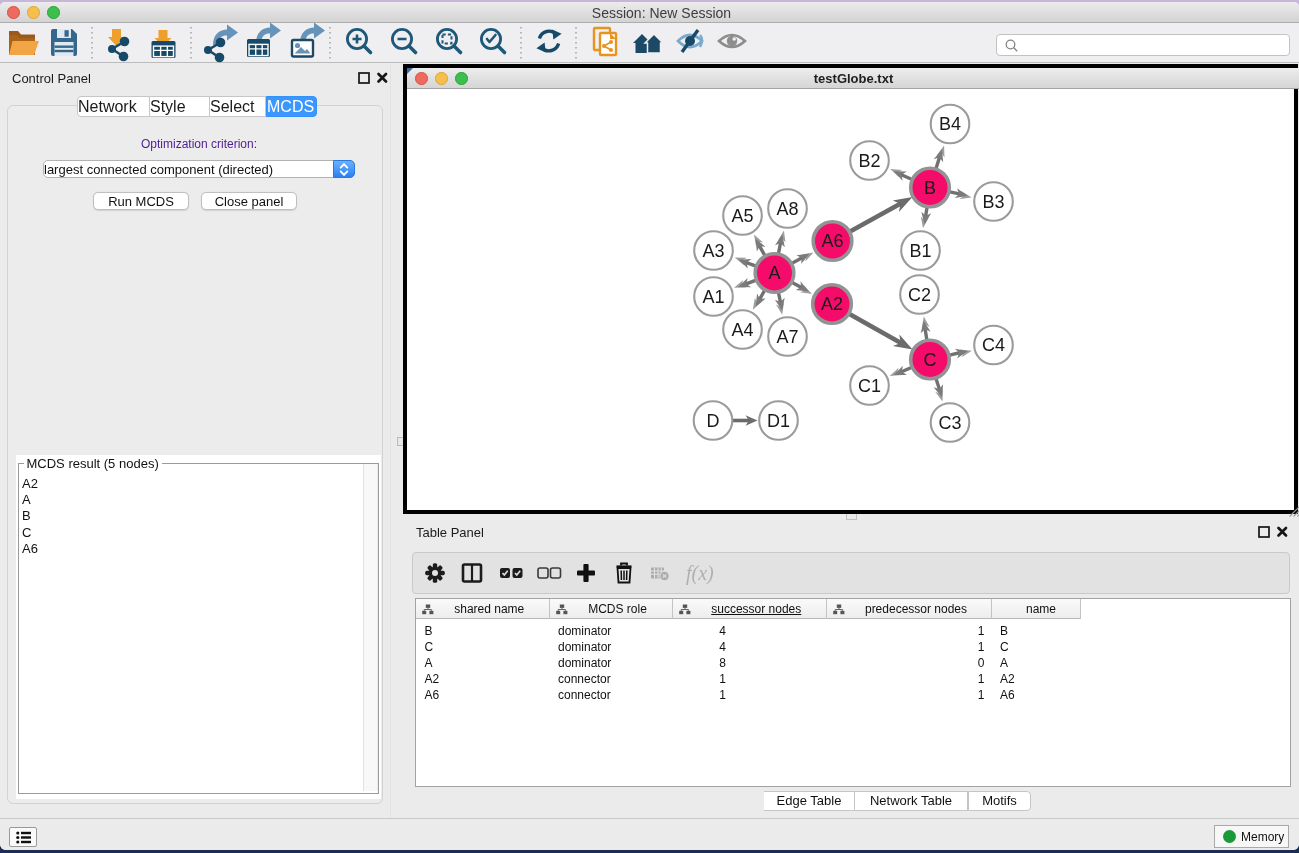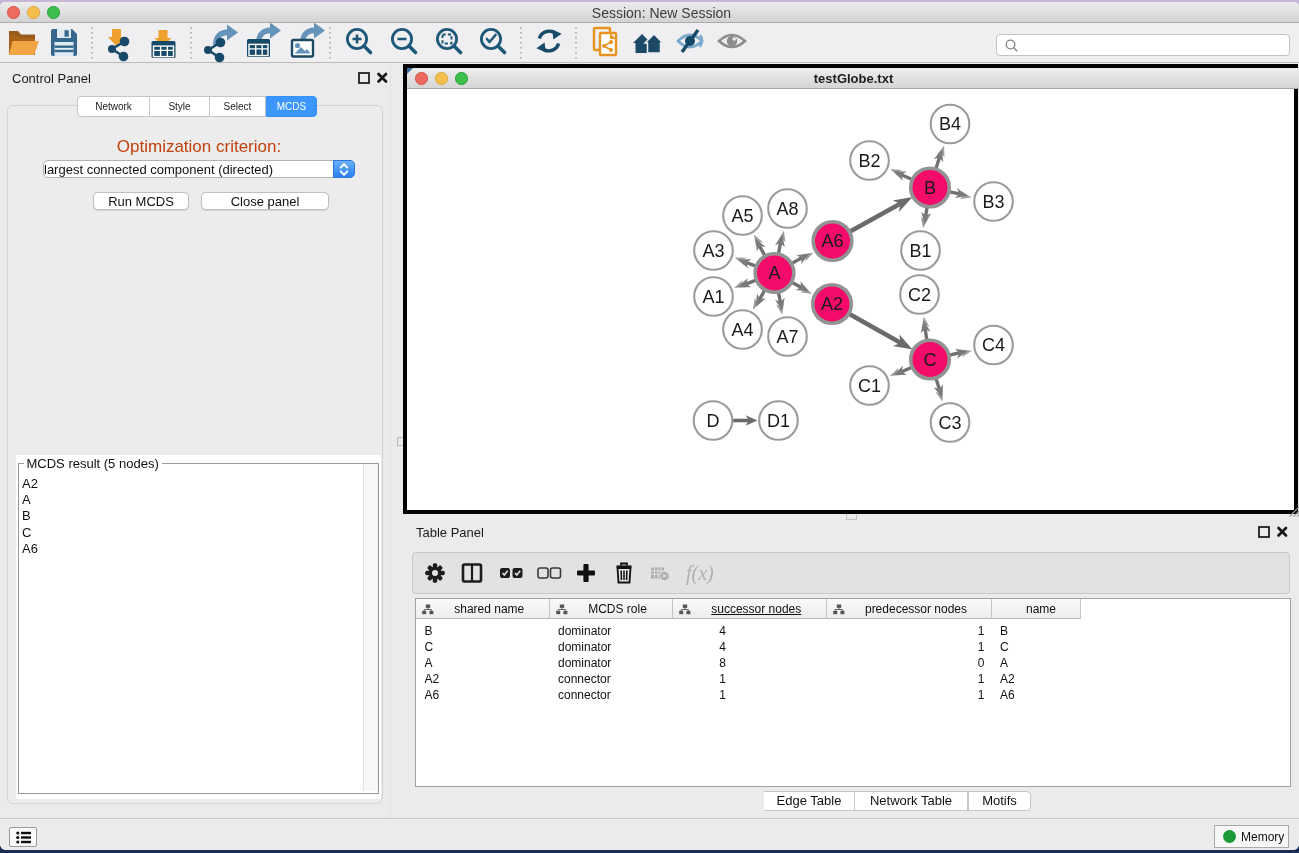--- a/index.html
+++ b/index.html
@@ -10,23 +10,23 @@
 #titlebar { left:0; top:0; width:1299px; height:21px;
   background:linear-gradient(#ececec,#d4d3d4); border-bottom:1px solid #acacac; }
 .tl { width:12.5px; height:12.5px; border-radius:50%; top:4px; }
 #title { width:100%; text-align:center; top:3px; font-size:14px; color:#3d3d3d;padding-left:24px; }
 #toolbar { left:0; top:21px; width:1299px; height:40px; background:#efeef0; border-bottom:1px solid #bcbcbc; }
 #search { left:996px; top:11px; width:294px; height:22px; background:#fff; border:1px solid #c2c2c2; border-radius:4px; }
 
 #cp-title { left:12px; top:69px; font-size:13px; color:#1b1b1b; }
 #cp-body { left:7px; top:103px; width:376px; height:698.5px; background:#ececec; border:1px solid #d2d2d2; border-radius:6px; }
 .tab { position:absolute; top:94px; height:21px; background:#fff; border:1px solid #c6c6c6; color:#1b1b1b;
-  font-size:10px; text-align:center; line-height:20px; }
+  font-size:16px; line-height:20px; }
 .tab.sel { background:#3b97fd; color:#fff; border-color:#3292f8; }
-#optlabel { left:8px; top:135px; width:382px; text-align:center; font-size:17px; color:#c2410c; }
+#optlabel { left:8px; top:135px; width:382px; text-align:center; font-size:12px; color:#4c1d95; }
 #dropdown { left:43px; top:157.5px; width:311.5px; height:18.5px; background:#fff; border:1px solid #b2b2b2; border-radius:5px;
   font-size:13px; line-height:17.5px; color:#111; }
 #ddbtn { right:-1px; top:-1px; width:22px; height:18.5px; border-radius:0 5px 5px 0;
   background:linear-gradient(#6cb2fa,#2b80f3); border:1px solid #2a79e0; }
 .btn { position:absolute; top:190px; height:18px; background:#fff; border:1px solid #c0c0c0; border-radius:5px; font-size:13px;
   text-align:center; line-height:17px; color:#111; box-shadow:0 0.5px 1px rgba(0,0,0,0.12); }
 #mcdsgroup { left:15.5px; top:452.5px; width:365.5px; height:344.5px; background:#fff; }
 #mcdsborder { position:absolute; left:2px; top:8px; right:2.5px; bottom:5.5px; border:1px solid #9b9b9b; }
 #mcdslabel { position:absolute; left:8px; top:1.5px; background:#fff; padding:0 3px; font-size:13px; color:#111; z-index:2; }
 #mcdslist { position:absolute; left:6.5px; top:21.5px; font-size:13px; color:#111; line-height:16.2px; }
@@ -232,21 +232,21 @@
   <div id="optlabel" class="abs">Optimization criterion:</div>
   <div id="dropdown" class="abs">largest connected component (directed)
     <div id="ddbtn" class="abs">
       <svg width="20" height="17" viewBox="0 0 20 18">
         <path d="M6.5 7 L10 3.2 L13.5 7" fill="none" stroke="#fff" stroke-width="2" stroke-linecap="round" stroke-linejoin="round"></path>
         <path d="M6.5 11 L10 14.8 L13.5 11" fill="none" stroke="#fff" stroke-width="2" stroke-linecap="round" stroke-linejoin="round"></path>
       </svg>
     </div>
   </div>
   <div class="btn abs" style="left:93px;width:96px;">Run MCDS</div>
-  <div class="btn abs" style="left:201px;width:128px;">Close panel</div>
+  <div class="btn abs" style="left:201px;width:96px;">Close panel</div>
   <div id="mcdsgroup" class="abs">
     <div id="mcdsborder"></div>
     <div id="mcdslabel">MCDS result (5 nodes)</div>
     <div id="mcdslist">A2<br>A<br>B<br>C<br>A6</div>
     <div id="mcdsscroll"></div>
   </div>
 
   <div id="vline" class="abs"></div>
   <div id="vhandle" class="abs"></div>
 

